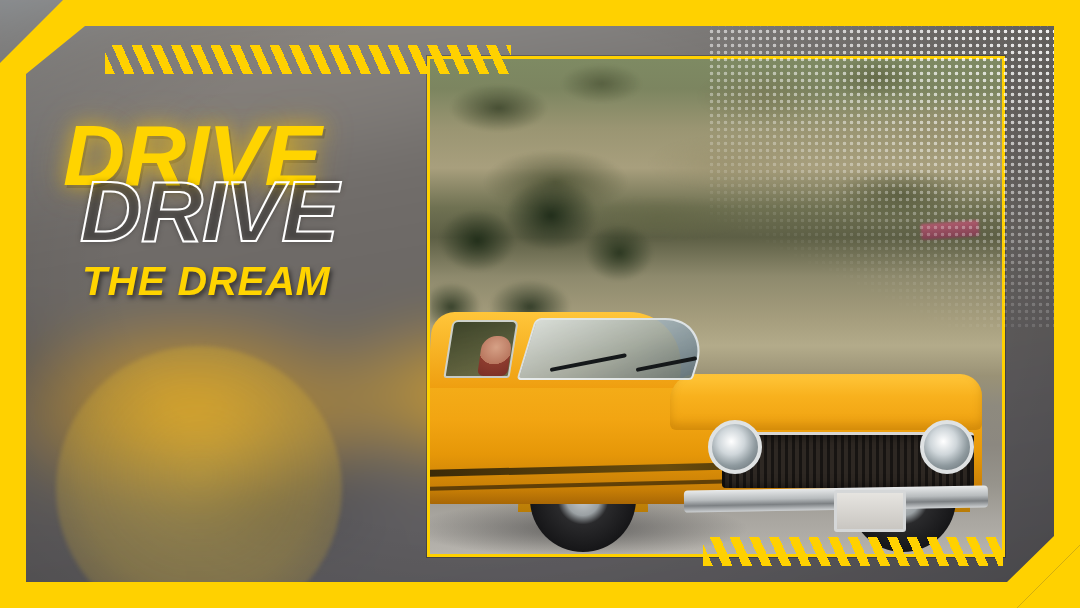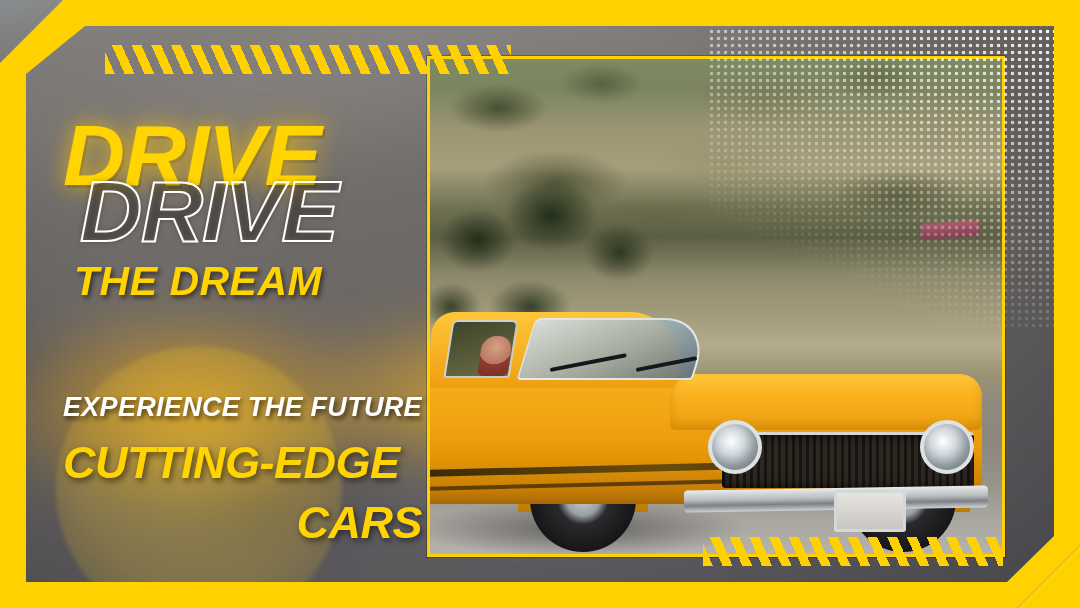--- a/index.html
+++ b/index.html
@@ -214,21 +214,21 @@
     white-space:nowrap;
   }
   .drive-outline {
     position:absolute; left:17px; top:56px;
     font-size:86px; font-weight:bold; font-style:italic; letter-spacing:-1px;
     line-height:1; color:transparent; white-space:nowrap;
     -webkit-text-stroke:2px #ffffff;
     text-shadow: 0 0 6px rgba(0,0,0,.35);
   }
   .the-dream {
-    position:absolute; left:11px; top:146px;
+    position:absolute; left:19px; top:146px;
     font-size:41px; font-weight:bold; font-style:italic; letter-spacing:.5px;
     color:#FFD400; white-space:nowrap;
     text-shadow: 2px 3px 5px rgba(0,0,0,.55);
   }
 
   
   .subhead { position:absolute; left:63px; top:392px; width:365px; }
   .sub-line1 {
     font-size:27px; font-weight:bold; font-style:italic; color:#ffffff;
     letter-spacing:.3px; white-space:nowrap;
@@ -293,25 +293,20 @@
   <div class="stripes bottom"></div>
 
   <div class="headline">
     <div class="drive-wrap">
       <div class="drive-fill">DRIVE</div>
       <div class="drive-outline">DRIVE</div>
       <div class="the-dream">THE DREAM</div>
     </div>
   </div>
 
-  <div class="subhead">
-    <div class="sub-line1">EXPERIENCE THE FUTURE</div>
-    <div class="sub-line2">CUTTING-EDGE</div>
-    <div class="sub-line3">CARS</div>
-  </div>
 
   <div class="frame">
     <svg width="1080" height="608" viewBox="0 0 1080 608" xmlns="http://www.w3.org/2000/svg">
       <path fill="#FFD100" fill-rule="evenodd" d="M 63 0 L 1080 0 L 1080 608 L 1017 608 L 1080 545 L 1080 0 Z"></path>
       <path fill="#FFD100" fill-rule="evenodd" d="M 63 0 L 1080 0 L 1080 545 L 1017 608 L 0 608 L 0 63 Z
            M 85 26 L 1054 26 L 1054 536 L 1007 582 L 26 582 L 26 74 Z"></path>
     </svg>
   </div>
 
 </div>

